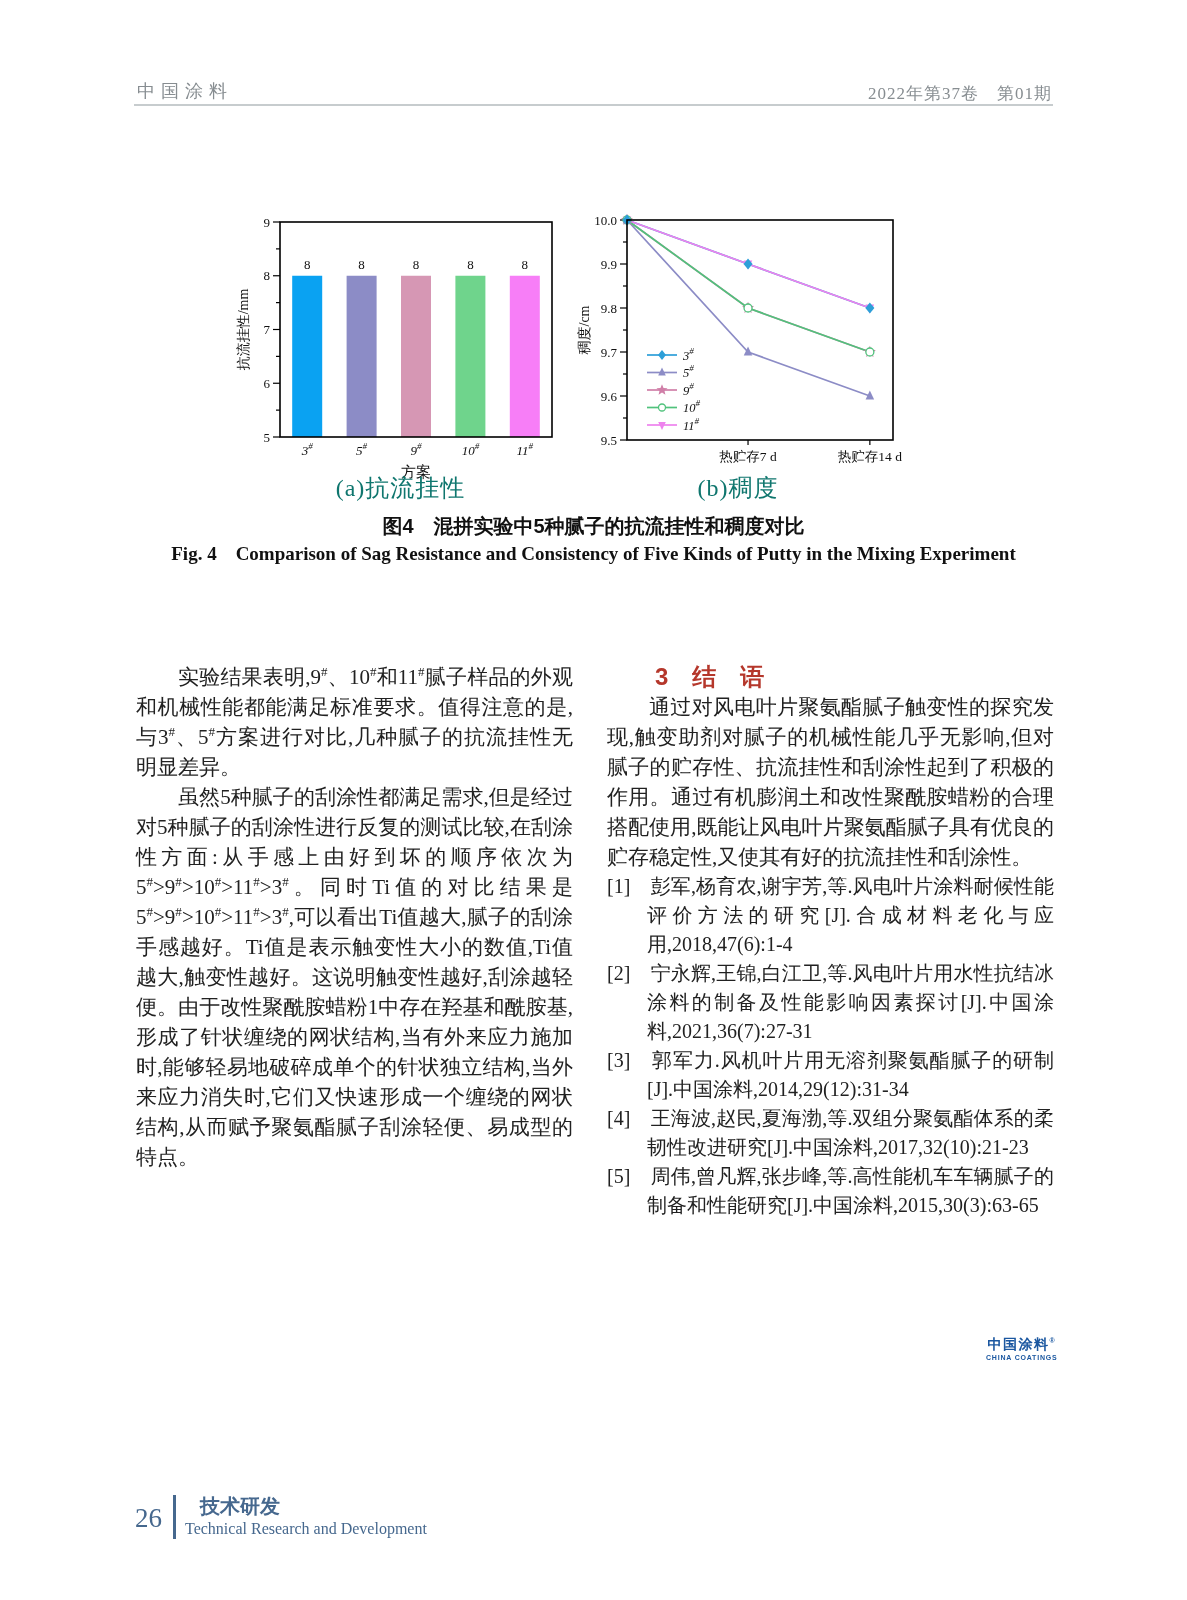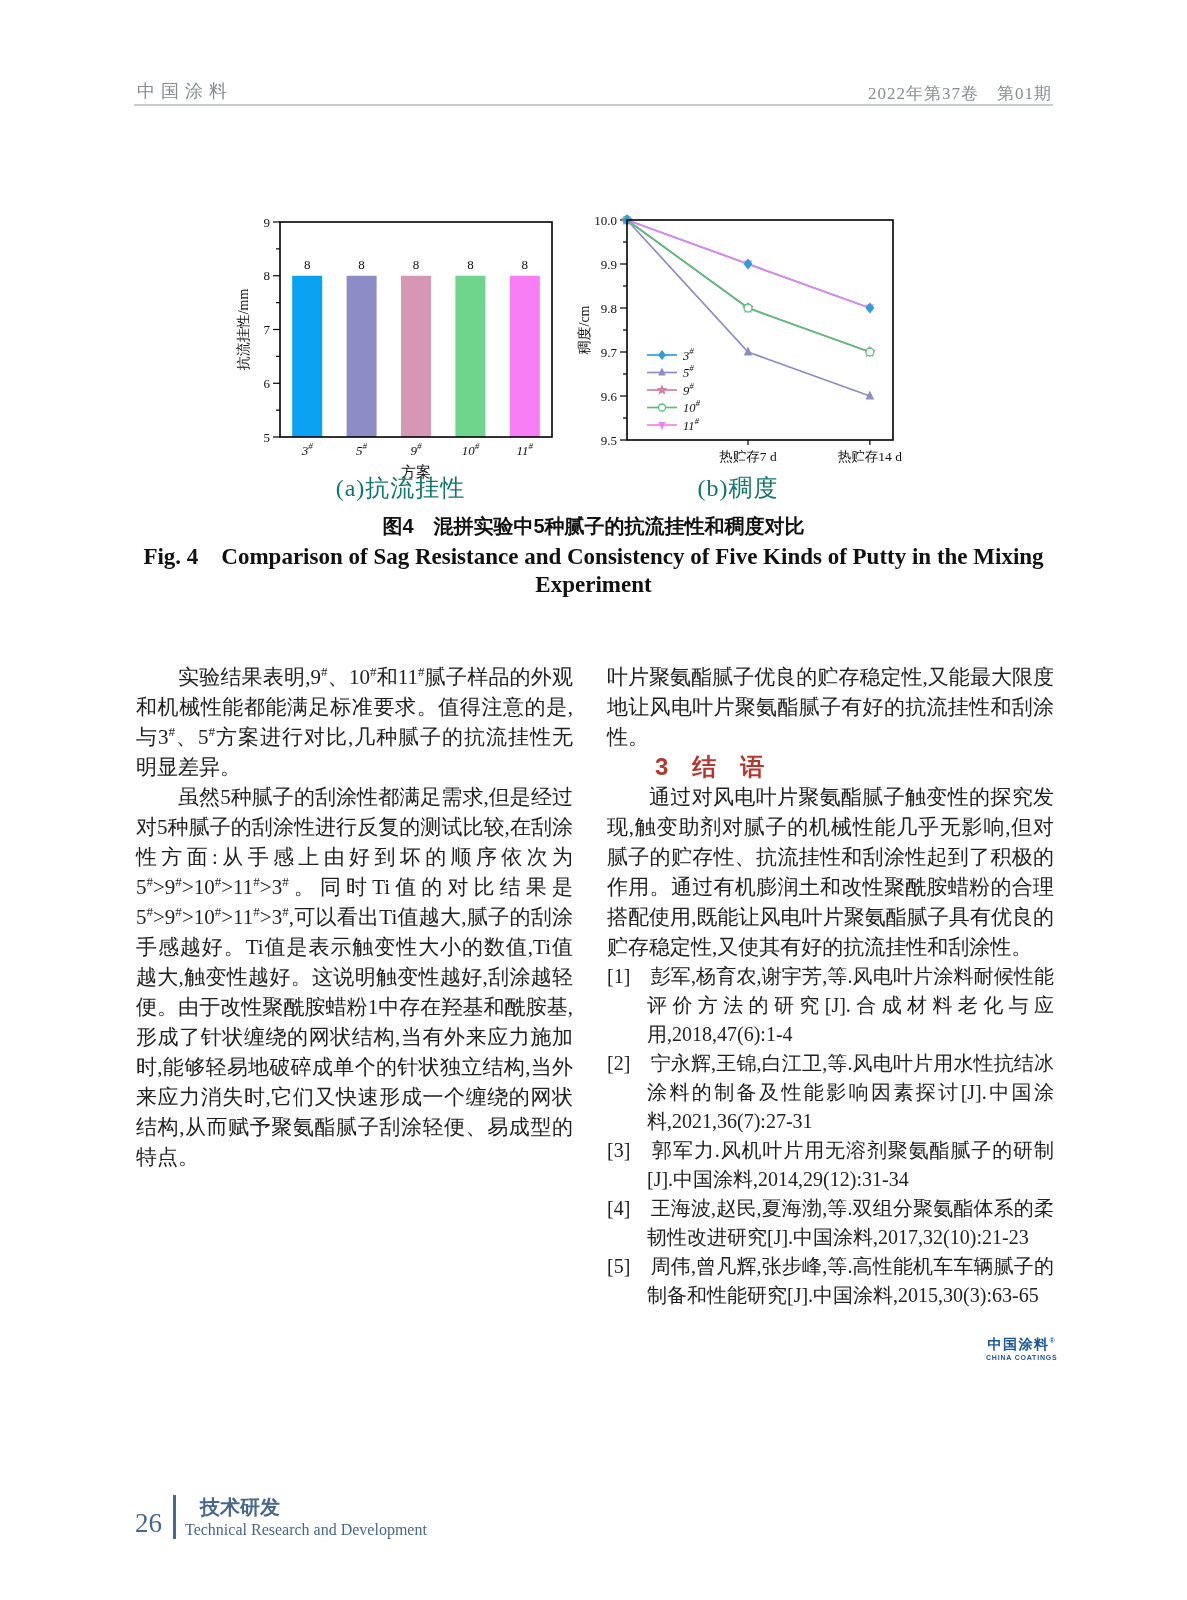--- a/index.html
+++ b/index.html
@@ -16,42 +16,42 @@
   svg.chart{position:absolute;}
   #chart-a{left:228px;top:190px;width:345px;height:300px;}
   #chart-b{left:563px;top:188px;width:350px;height:300px;}
   svg.chart text{font-family:"Liberation Serif","DejaVu Serif",serif;fill:#111;}
   .sub-caption{position:absolute;top:472px;text-align:center;color:#0f766e;font-size:24px;letter-spacing:1px;}
   #caption-a{left:228px;width:345px;}
   #caption-b{left:563px;width:350px;}
   .fig-caption-zh{position:absolute;left:135px;width:917px;top:513px;text-align:center;
     font-family:"Liberation Sans","DejaVu Sans",sans-serif;font-weight:bold;font-size:20px;color:#111;}
   .fig-caption-en{position:absolute;left:135px;width:917px;top:541px;text-align:center;
-    font-weight:bold;font-size:23px;color:#111;}
+    font-weight:bold;font-size:19px;color:#111;}
   
   .col{position:absolute;font-size:21px;line-height:30px;text-align:justify;}
   .col-left{left:136px;top:662px;width:437px;}
   .col-right{left:607px;top:662px;width:447px;}
   .col p{margin:0;text-indent:2em;}
   .col p.no-indent{text-indent:0;}
   sup{font-size:0.62em;line-height:0;}
   .section-heading{color:#b5372b;font-family:"Liberation Sans","DejaVu Sans",sans-serif;
     font-weight:bold;font-size:24px;margin:26px 0 15px 0;text-indent:0;}
   .refs-heading{text-align:center;font-family:"Liberation Sans","DejaVu Sans",sans-serif;
     font-weight:bold;font-size:21px;margin:32px 0 10px 0;text-indent:0;}
   ul.refs{list-style:none;margin:0;padding:0;font-size:20px;line-height:29px;}
   ul.refs li{padding-left:40px;text-indent:-40px;text-align:justify;margin:0;}
   
   .logo{position:absolute;left:986px;top:1337px;text-align:center;color:#1b57a0;
     font-family:"Liberation Sans","DejaVu Sans",sans-serif;}
   .logo-zh{font-size:14px;font-weight:bold;letter-spacing:1.5px;line-height:1.1;}
   .logo-zh sup{font-size:7px;}
   .logo-en{font-size:7px;font-weight:bold;letter-spacing:0.8px;margin-top:2px;}
   
-  .footer{position:absolute;left:135px;top:1495px;display:flex;align-items:flex-end;color:#46688e;}
+  .footer{position:absolute;left:135px;top:1495px;display:flex;align-items:flex-start;color:#46688e;}
   .footer-num{font-size:27px;padding-top:8px;}
   .footer-bar{width:3px;height:44px;background:#46688e;margin:0 9px 0 11px;}
   .footer-zh{font-size:20px;font-weight:bold;font-family:"Liberation Sans","DejaVu Sans",sans-serif;line-height:1.15;margin-left:15px;}
   .footer-en{font-size:16px;margin-top:2px;}
 </style>
 </head>
 <body>
 
 <div class="header-journal">中国涂料</div>
 <div class="header-issue">2022年第37卷　第01期</div>
@@ -156,21 +156,20 @@
 <div id="caption-b" class="sub-caption">(b)稠度</div>
 <div class="fig-caption-zh">图4　混拼实验中5种腻子的抗流挂性和稠度对比</div>
 <div class="fig-caption-en">Fig. 4　Comparison of Sag Resistance and Consistency of Five Kinds of Putty in the Mixing Experiment</div>
 
 <div class="col col-left">
   <p>实验结果表明,9<sup>#</sup>、10<sup>#</sup>和11<sup>#</sup>腻子样品的外观和机械性能都能满足标准要求。值得注意的是,与3<sup>#</sup>、5<sup>#</sup>方案进行对比,几种腻子的抗流挂性无明显差异。</p>
   <p>虽然5种腻子的刮涂性都满足需求,但是经过对5种腻子的刮涂性进行反复的测试比较,在刮涂性方面:从手感上由好到坏的顺序依次为5<sup>#</sup>&gt;9<sup>#</sup>&gt;10<sup>#</sup>&gt;11<sup>#</sup>&gt;3<sup>#</sup>。同时Ti值的对比结果是5<sup>#</sup>&gt;9<sup>#</sup>&gt;10<sup>#</sup>&gt;11<sup>#</sup>&gt;3<sup>#</sup>,可以看出Ti值越大,腻子的刮涂手感越好。Ti值是表示触变性大小的数值,Ti值越大,触变性越好。这说明触变性越好,刮涂越轻便。由于改性聚酰胺蜡粉1中存在羟基和酰胺基,形成了针状缠绕的网状结构,当有外来应力施加时,能够轻易地破碎成单个的针状独立结构,当外来应力消失时,它们又快速形成一个缠绕的网状结构,从而赋予聚氨酯腻子刮涂轻便、易成型的特点。</p>
 </div>
 
 <div class="col col-right">
-  <p class="no-indent">叶片聚氨酯腻子优良的贮存稳定性,又能最大限度地让风电叶片聚氨酯腻子有好的抗流挂性和刮涂性。</p>
   <p class="section-heading">3　结　语</p>
   <p>通过对风电叶片聚氨酯腻子触变性的探究发现,触变助剂对腻子的机械性能几乎无影响,但对腻子的贮存性、抗流挂性和刮涂性起到了积极的作用。通过有机膨润土和改性聚酰胺蜡粉的合理搭配使用,既能让风电叶片聚氨酯腻子具有优良的贮存稳定性,又使其有好的抗流挂性和刮涂性。</p>
   <ul class="refs">
     <li>[1]　彭军,杨育农,谢宇芳,等.风电叶片涂料耐候性能评价方法的研究[J].合成材料老化与应用,2018,47(6):1-4</li>
     <li>[2]　宁永辉,王锦,白江卫,等.风电叶片用水性抗结冰涂料的制备及性能影响因素探讨[J].中国涂料,2021,36(7):27-31</li>
     <li>[3]　郭军力.风机叶片用无溶剂聚氨酯腻子的研制[J].中国涂料,2014,29(12):31-34</li>
     <li>[4]　王海波,赵民,夏海渤,等.双组分聚氨酯体系的柔韧性改进研究[J].中国涂料,2017,32(10):21-23</li>
     <li>[5]　周伟,曾凡辉,张步峰,等.高性能机车车辆腻子的制备和性能研究[J].中国涂料,2015,30(3):63-65</li>
   </ul>
 </div>

